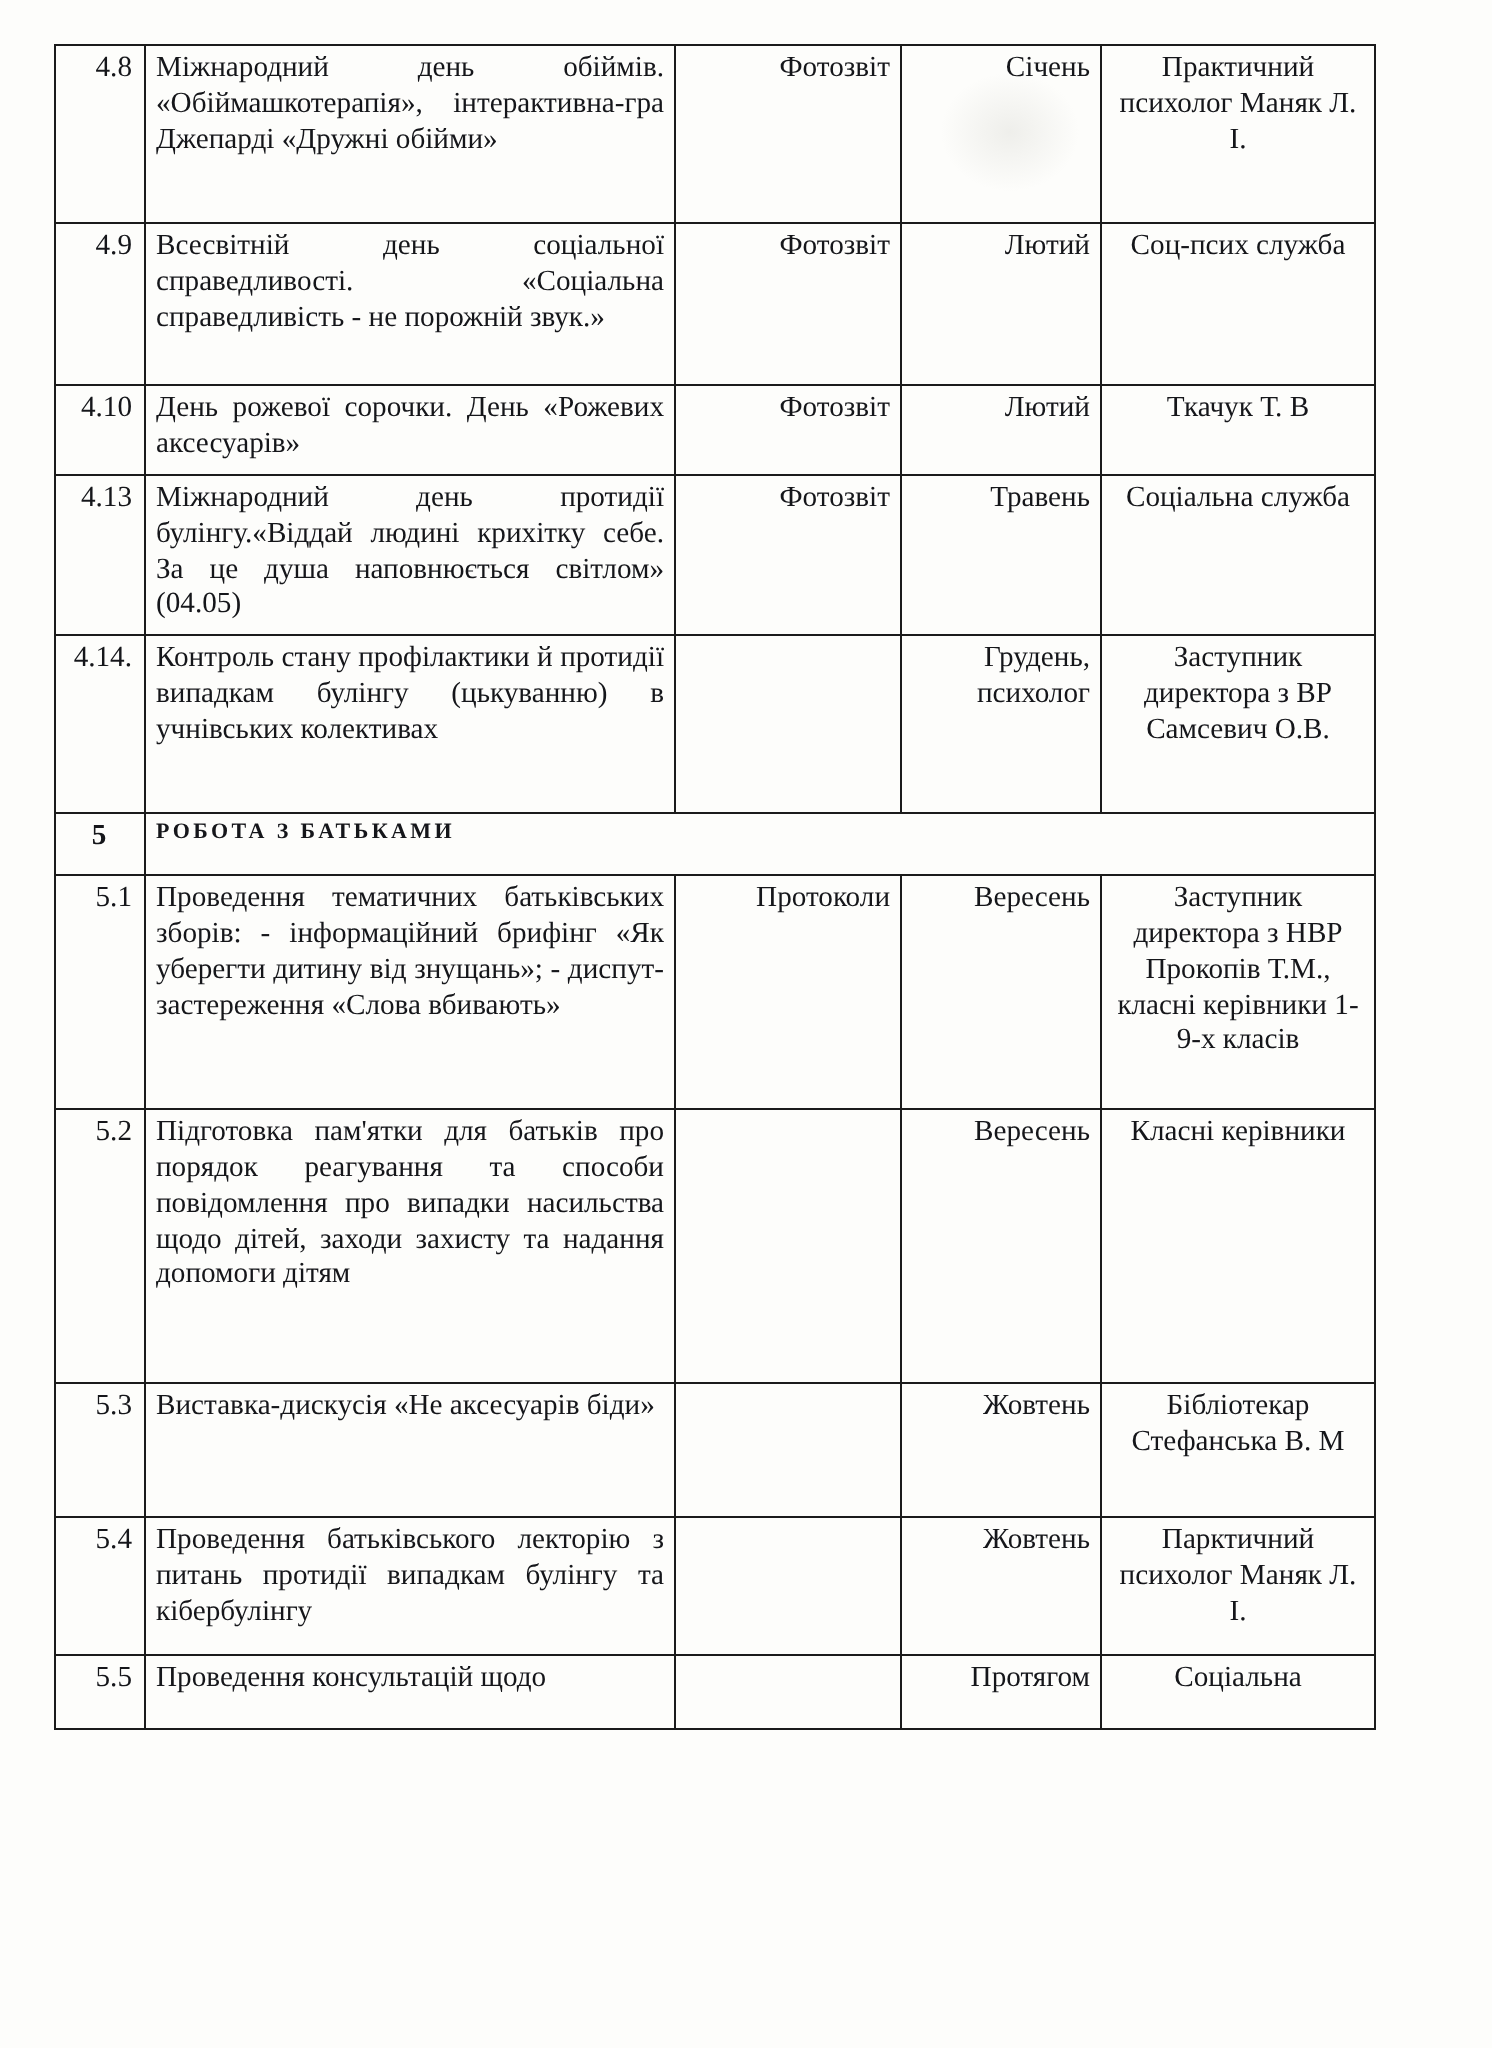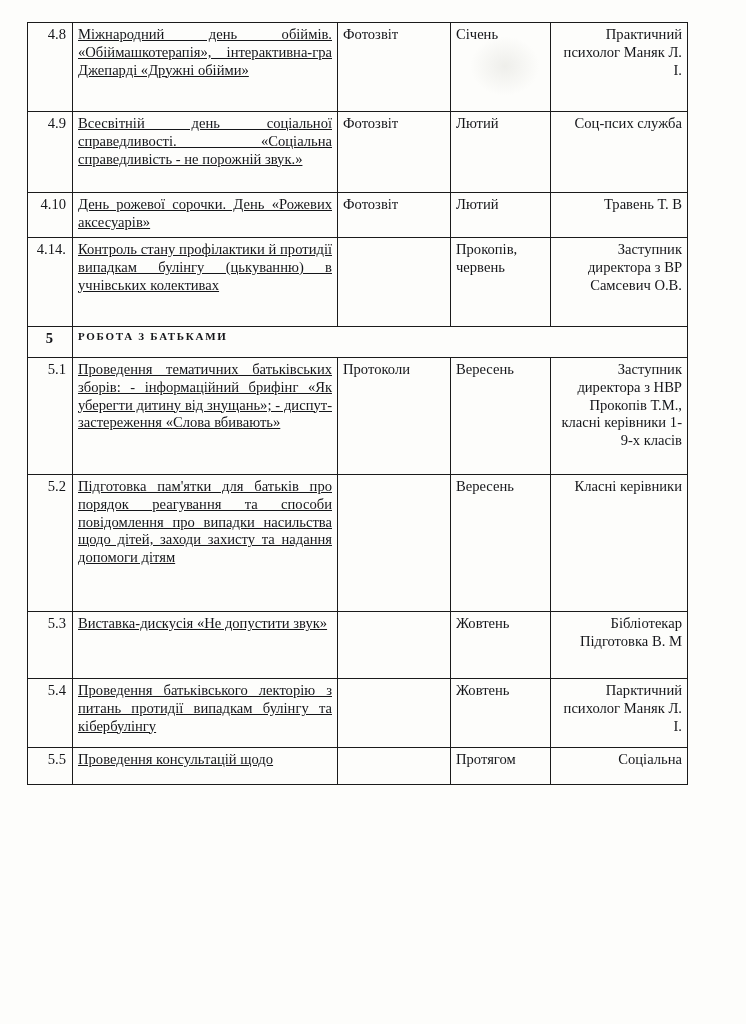--- a/index.html
+++ b/index.html
@@ -45,27 +45,26 @@
 
   td.num {
     text-align: right;
     padding-right: 6px;
     white-space: nowrap;
   }
   td.act {
     text-align: justify;
     text-justify: inter-word;
     hyphens: none;
-    text-decoration: underline;
   }
   td.form, td.term {
-    text-align: left;
+    text-align: right;
   }
   td.resp {
-    text-align: right;
+    text-align: center;
   }
   .section-row td.num {
     text-align: center;
     font-weight: bold;
   }
   .section-title {
     text-align: left;
     font-weight: bold;
     letter-spacing: 1.7px;
     font-size: 11px;
@@ -123,31 +122,38 @@
         <td class="form">Фотозвіт</td>
         <td class="term">Лютий</td>
         <td class="resp">Соц-псих служба</td>
       </tr>
 
       <tr>
         <td class="num tall-3">4.10</td>
         <td class="act">День рожевої сорочки. День «Рожевих аксесуарів»</td>
         <td class="form">Фотозвіт</td>
         <td class="term">Лютий</td>
-        <td class="resp">Травень Т. В</td>
-      </tr>
-
-
-
+        <td class="resp">Ткачук Т. В</td>
+      </tr>
+
+
+
+      <tr>
+        <td class="num tall-6">4.13</td>
+        <td class="act">Міжнародний день протидії булінгу.«Віддай людині крихітку себе. За це душа наповнюється світлом» (04.05)</td>
+        <td class="form">Фотозвіт</td>
+        <td class="term">Травень</td>
+        <td class="resp">Соціальна служба</td>
+      </tr>
 
       <tr>
         <td class="num tall-7">4.14.</td>
         <td class="act">Контроль стану профілактики й протидії випадкам булінгу (цькуванню) в учнівських колективах</td>
         <td class="form"></td>
-        <td class="term">Прокопів, червень</td>
+        <td class="term">Грудень, психолог</td>
         <td class="resp">Заступник директора з ВР Самсевич О.В.</td>
       </tr>
 
       <tr class="section-row">
         <td class="num tall-8">5</td>
         <td class="section-title" colspan="4">РОБОТА  З  БАТЬКАМИ</td>
       </tr>
 
       <tr>
         <td class="num tall-9">5.1</td>
@@ -160,24 +166,24 @@
       <tr>
         <td class="num tall-10">5.2</td>
         <td class="act">Підготовка пам'ятки для батьків про порядок реагування та способи повідомлення про випадки насильства щодо дітей, заходи захисту та надання допомоги дітям</td>
         <td class="form"></td>
         <td class="term">Вересень</td>
         <td class="resp">Класні керівники</td>
       </tr>
 
       <tr>
         <td class="num tall-11">5.3</td>
-        <td class="act">Виставка-дискусія «Не допустити звук»</td>
+        <td class="act">Виставка-дискусія «Не аксесуарів біди»</td>
         <td class="form"></td>
         <td class="term">Жовтень</td>
-        <td class="resp">Бібліотекар Підготовка В. М</td>
+        <td class="resp">Бібліотекар Стефанська В. М</td>
       </tr>
 
       <tr>
         <td class="num tall-12">5.4</td>
         <td class="act">Проведення батьківського лекторію з питань протидії випадкам булінгу та кібербулінгу</td>
         <td class="form"></td>
         <td class="term">Жовтень</td>
         <td class="resp">Парктичний психолог Маняк Л. І.</td>
       </tr>
 

